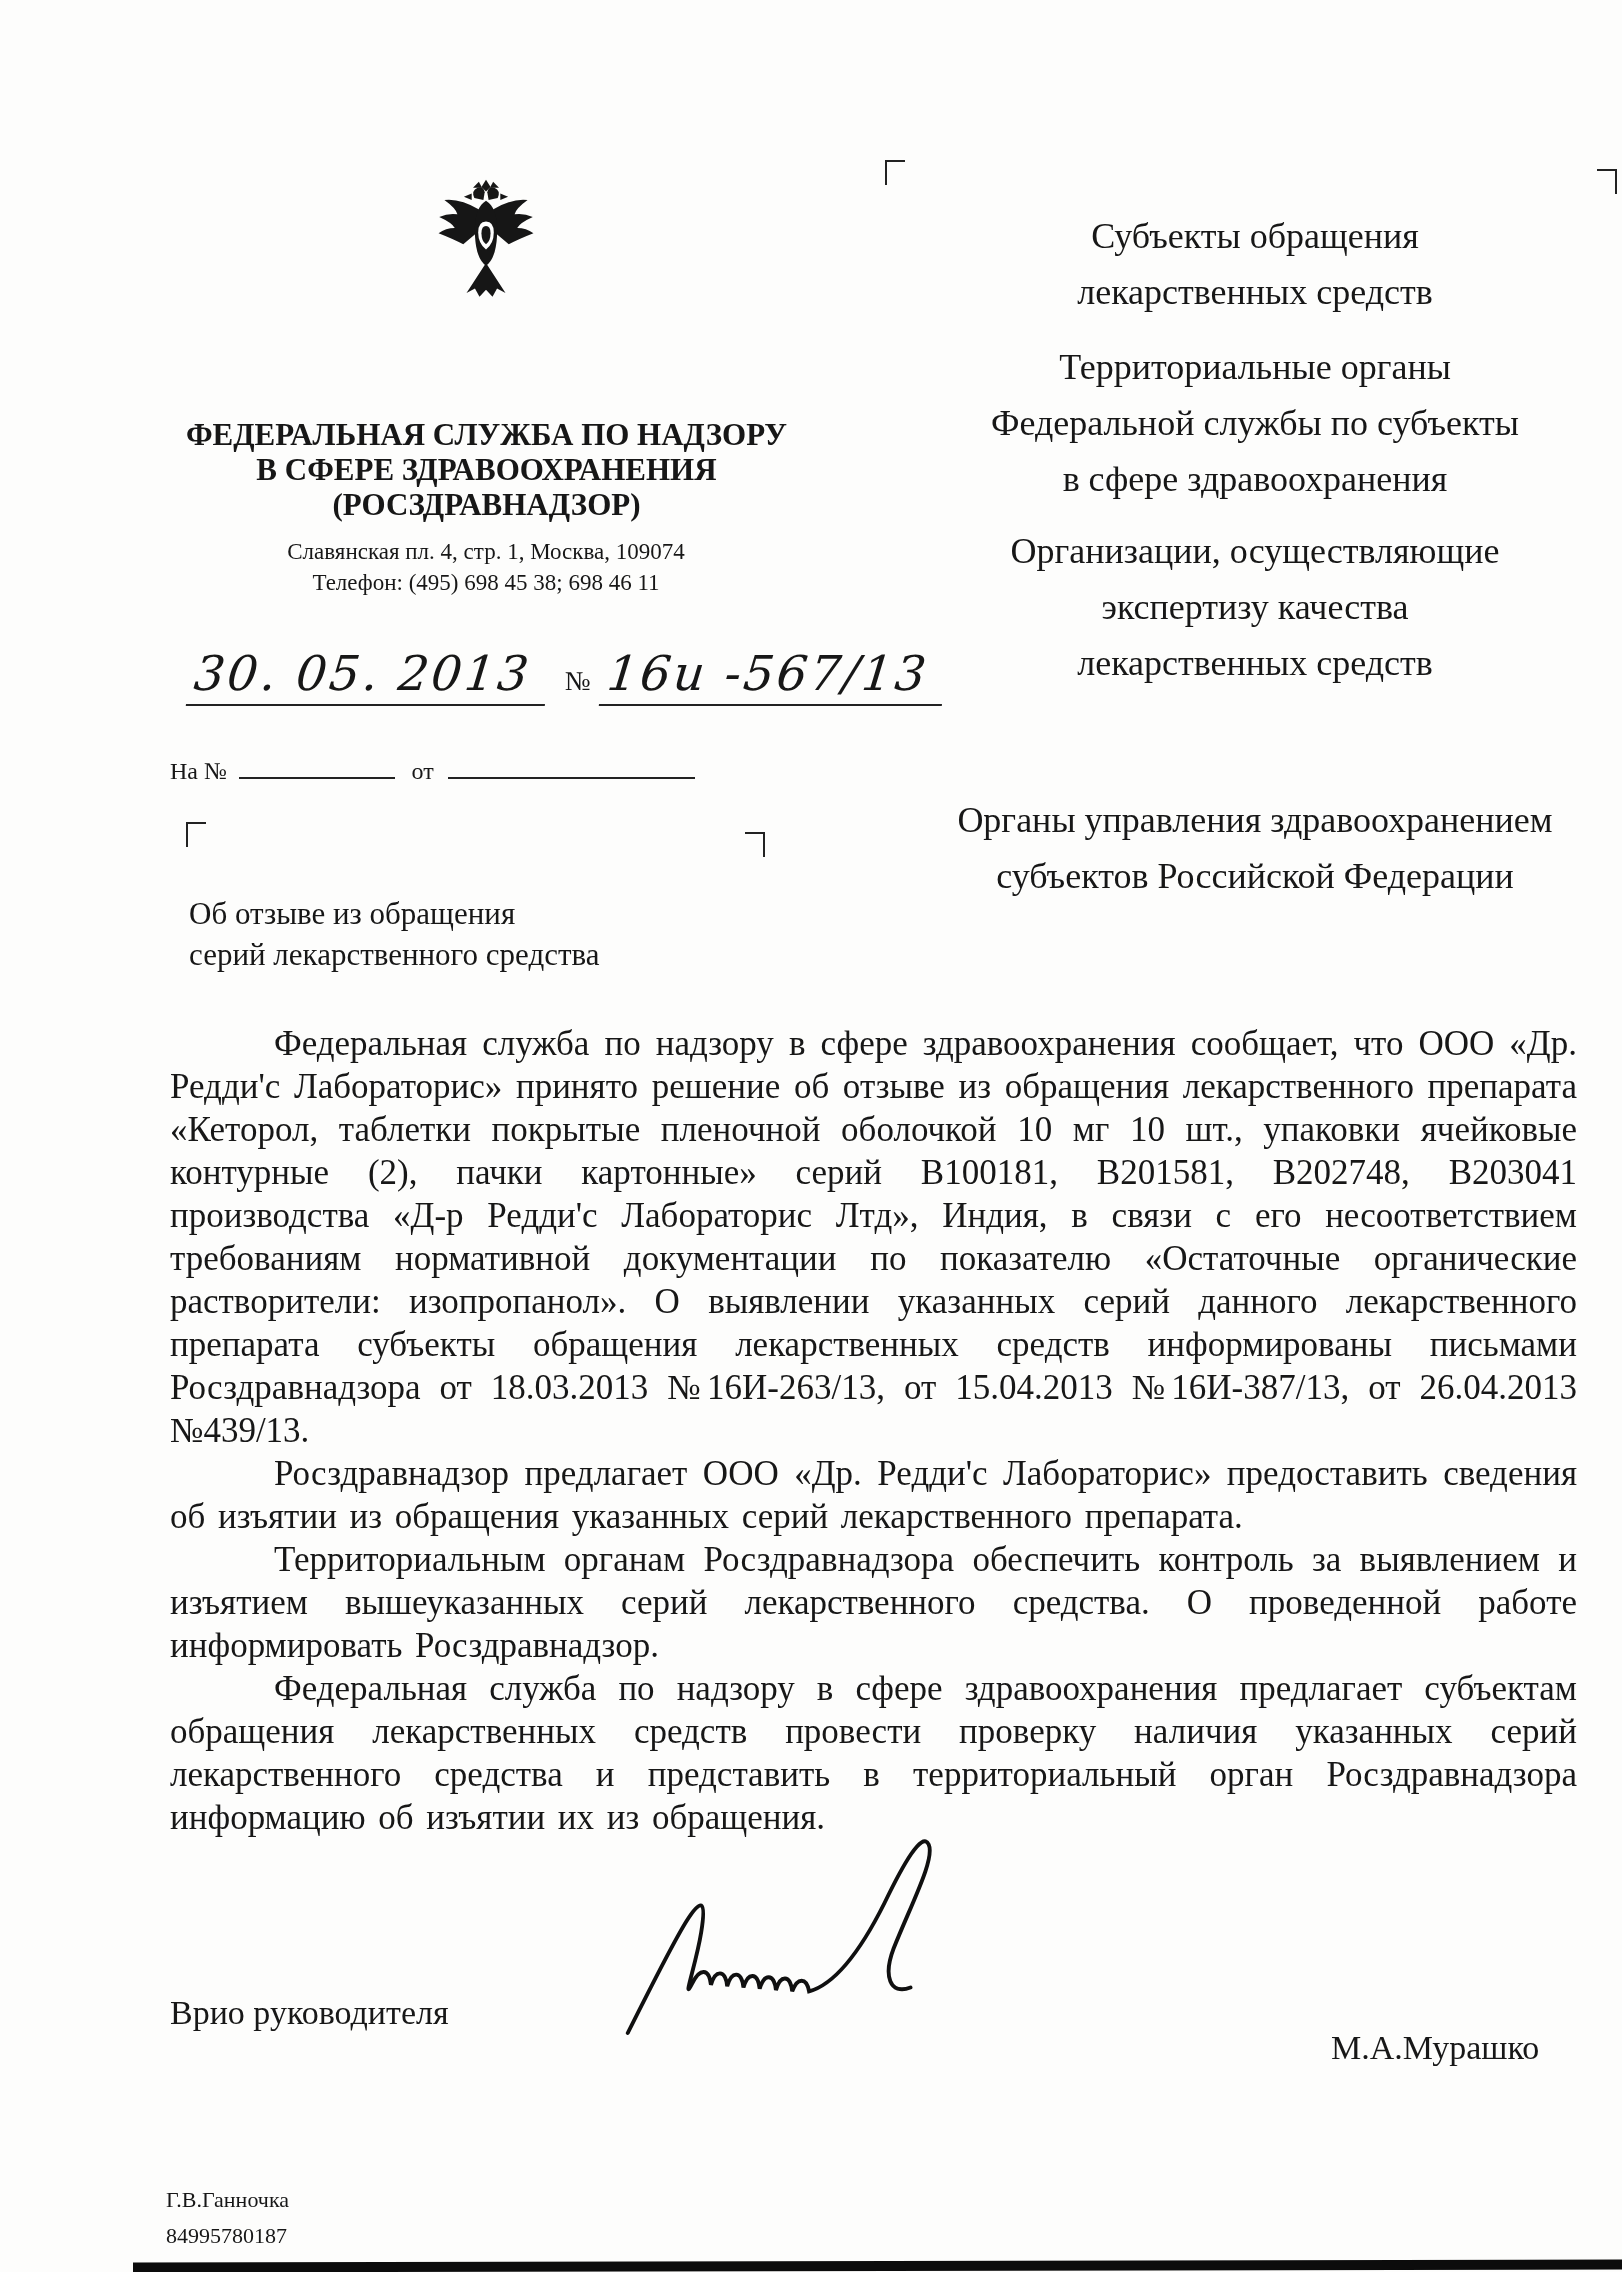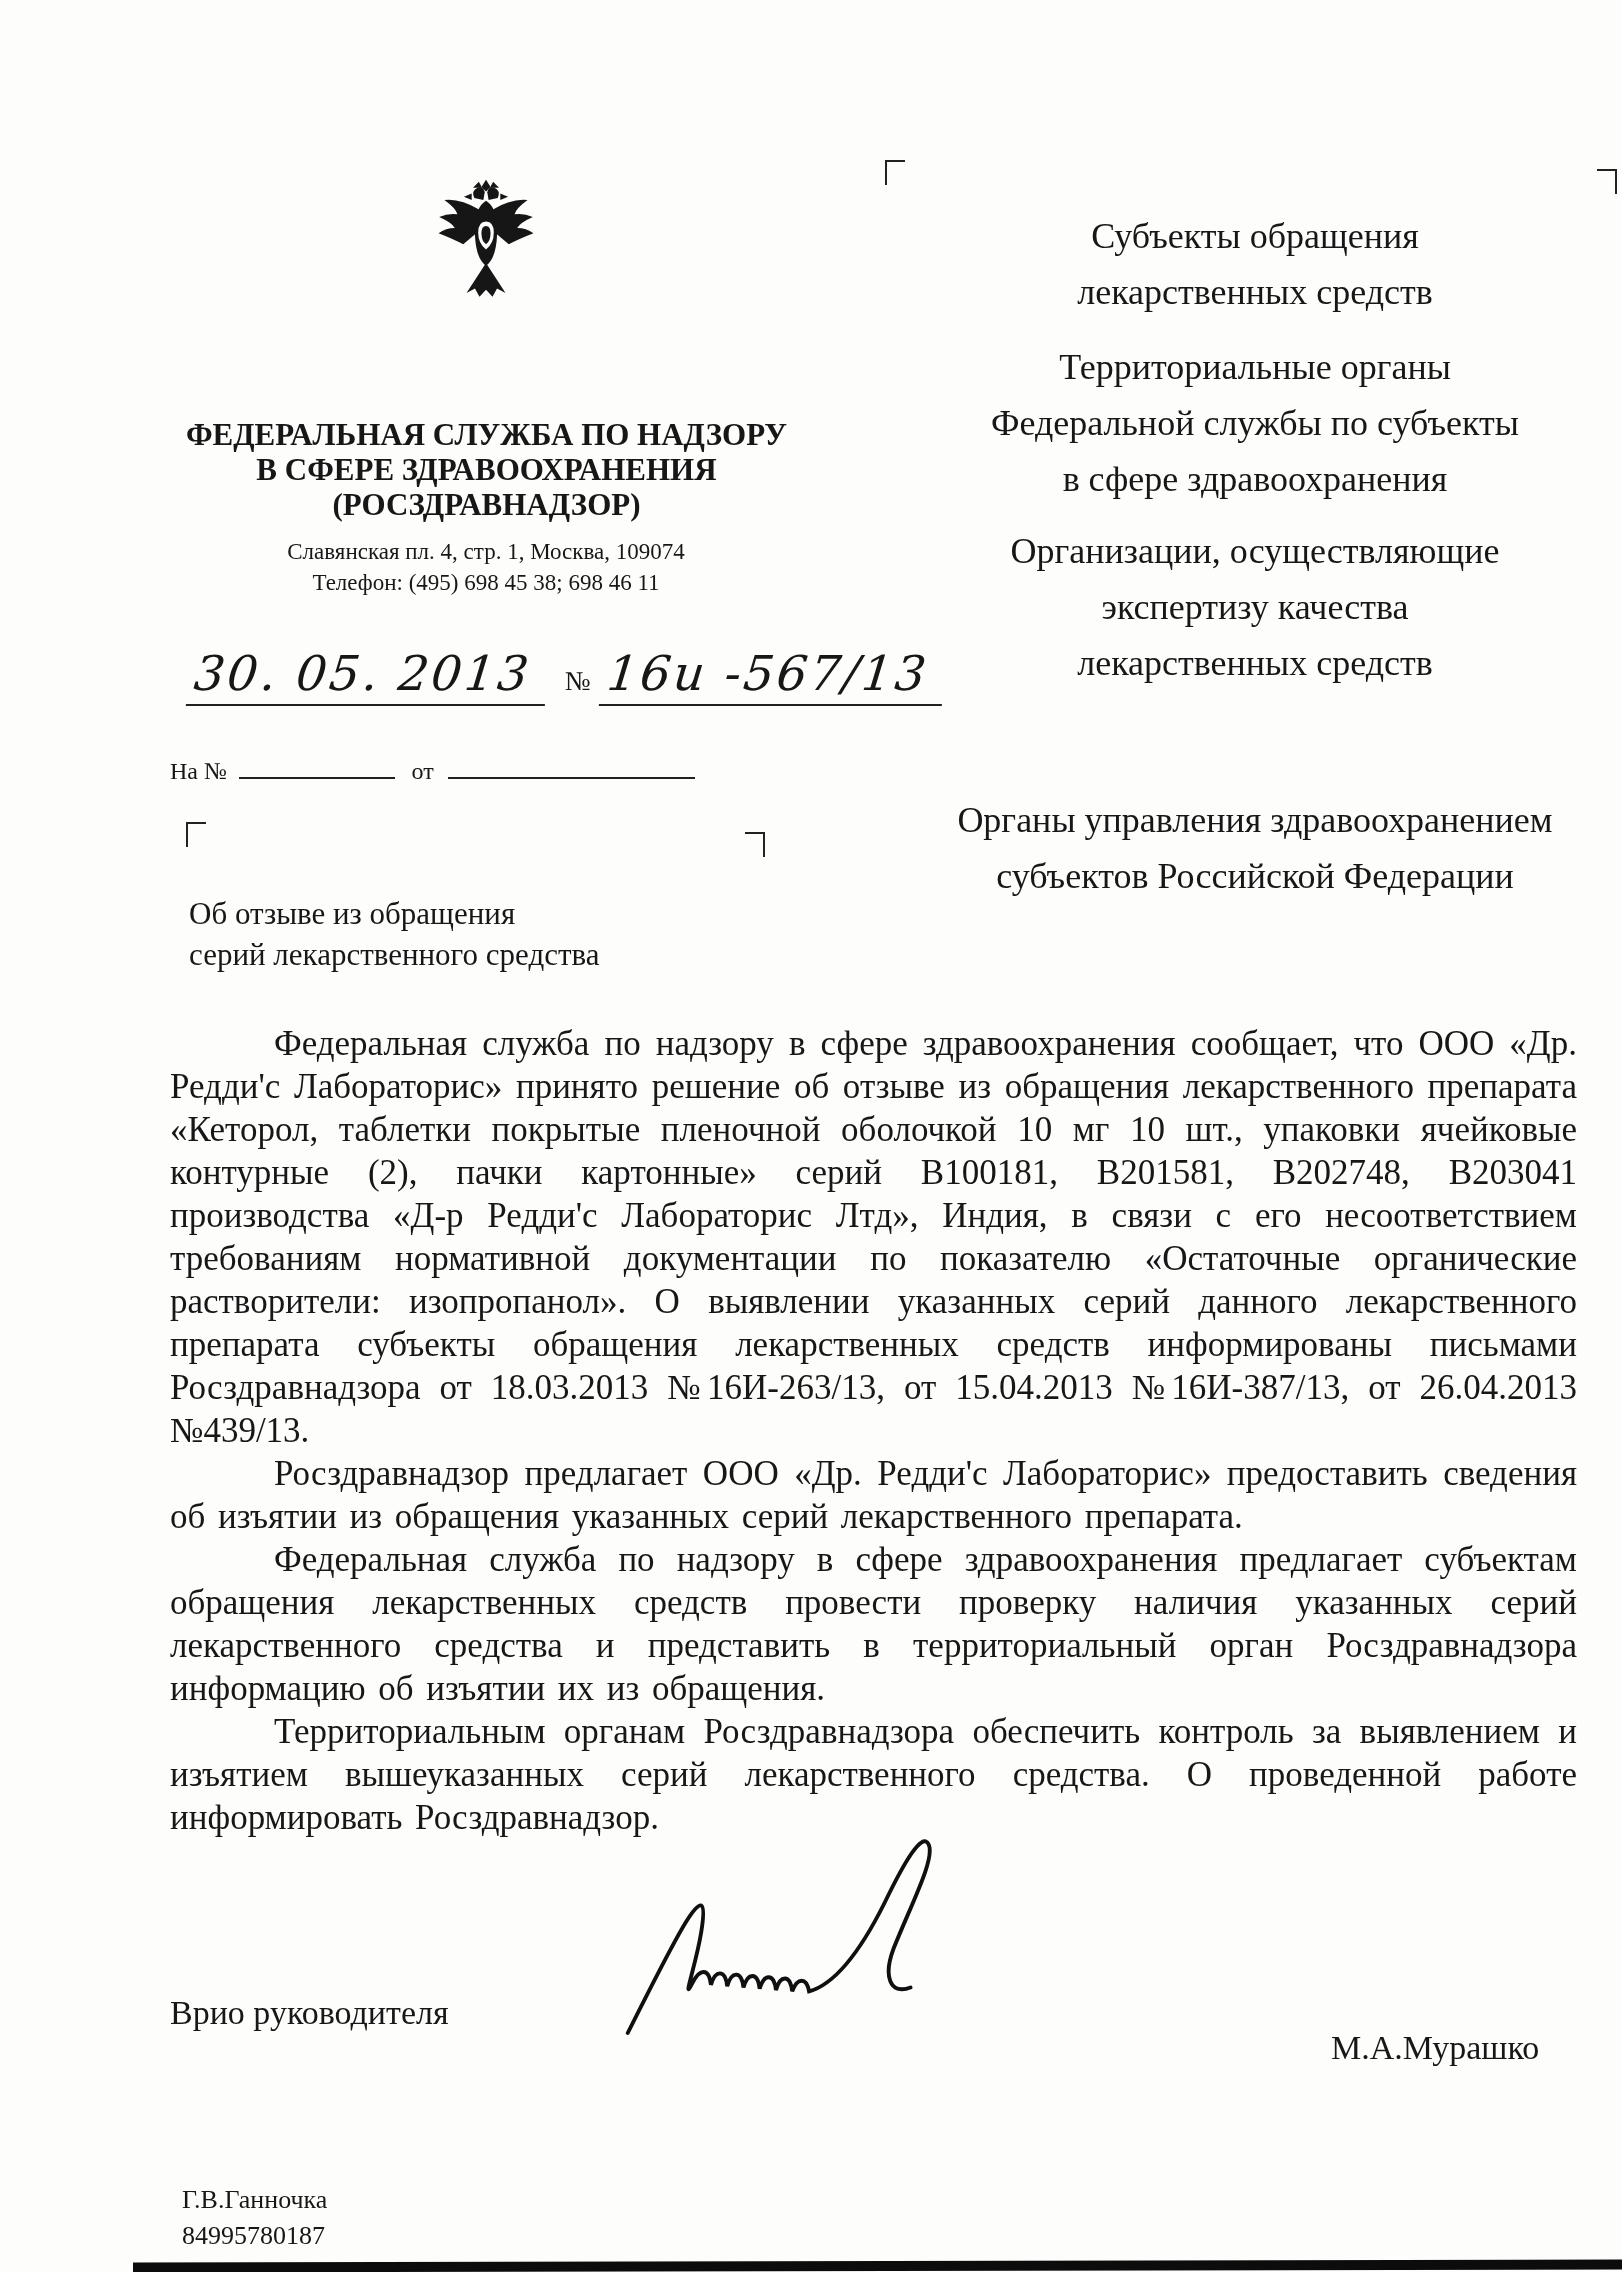--- a/index.html
+++ b/index.html
@@ -80,22 +80,22 @@
     font-size: 35px; line-height: 43px; text-align: justify;
   }
   .body-text p { text-indent: 104px; margin: 0; word-spacing: 3.9px; }
 
   
   .sign-title { position: absolute; left: 170px; top: 1994px; font-size: 34px; }
   .sign-name  { position: absolute; left: 1331px; top: 2029px; font-size: 34px; }
   .signature-svg { position: absolute; left: 605px; top: 1825px; width: 364px; height: 234px; }
 
   .executor {
-    position: absolute; left: 182px; top: 2182px;
-    font-size: 26px; line-height: 36px;
+    position: absolute; left: 166px; top: 2182px;
+    font-size: 22px; line-height: 36px;
   }
 
   .bottom-bar {
     position: absolute; left: 133px; top: 2261px; width: 1489px; height: 9.8px;
     background: #0c0c0c; transform: rotate(-0.12deg);
   }
 </style>
 </head>
 <body>
 
@@ -156,22 +156,22 @@
 в сфере здравоохранения</div>
   <div class="recipient r3 preline">Организации, осуществляющие
 экспертизу качества
 лекарственных средств</div>
   <div class="recipient r5 preline">Органы управления здравоохранением
 субъектов Российской Федерации</div>
 
   <div class="body-text">
     <p>Федеральная служба по надзору в сфере здравоохранения сообщает, что ООО «Др. Редди'с Лабораторис» принято решение об отзыве из обращения лекарственного препарата «Кеторол, таблетки покрытые пленочной оболочкой 10 мг 10 шт., упаковки ячейковые контурные (2), пачки картонные» серий В100181, В201581, В202748, В203041 производства «Д-р Редди'с Лабораторис Лтд», Индия, в связи с его несоответствием требованиям нормативной документации по показателю «Остаточные органические растворители: изопропанол». О выявлении указанных серий данного лекарственного препарата субъекты обращения лекарственных средств информированы письмами Росздравнадзора от 18.03.2013 №16И-263/13, от 15.04.2013 №16И-387/13, от 26.04.2013 №439/13.</p>
     <p>Росздравнадзор предлагает ООО «Др. Редди'с Лабораторис» предоставить сведения об изъятии из обращения указанных серий лекарственного препарата.</p>
+    <p>Территориальным органам Росздравнадзора обеспечить контроль за выявлением и изъятием вышеуказанных серий лекарственного средства. О проведенной работе информировать Росздравнадзор.</p>
     <p>Федеральная служба по надзору в сфере здравоохранения предлагает субъектам обращения лекарственных средств провести проверку наличия указанных серий лекарственного средства и представить в территориальный орган Росздравнадзора информацию об изъятии их из обращения.</p>
-    <p>Территориальным органам Росздравнадзора обеспечить контроль за выявлением и изъятием вышеуказанных серий лекарственного средства. О проведенной работе информировать Росздравнадзор.</p>
   </div>
 
   <div class="sign-title">Врио руководителя</div>
 
   <div class="signature-svg">
     <svg viewBox="0 0 560 360" width="364" height="234" aria-hidden="true">
       <path d="M35 320
                C 110 170, 165 60, 148 165
                C 140 215, 118 275, 134 244
                C 146 220, 160 220, 163 246

